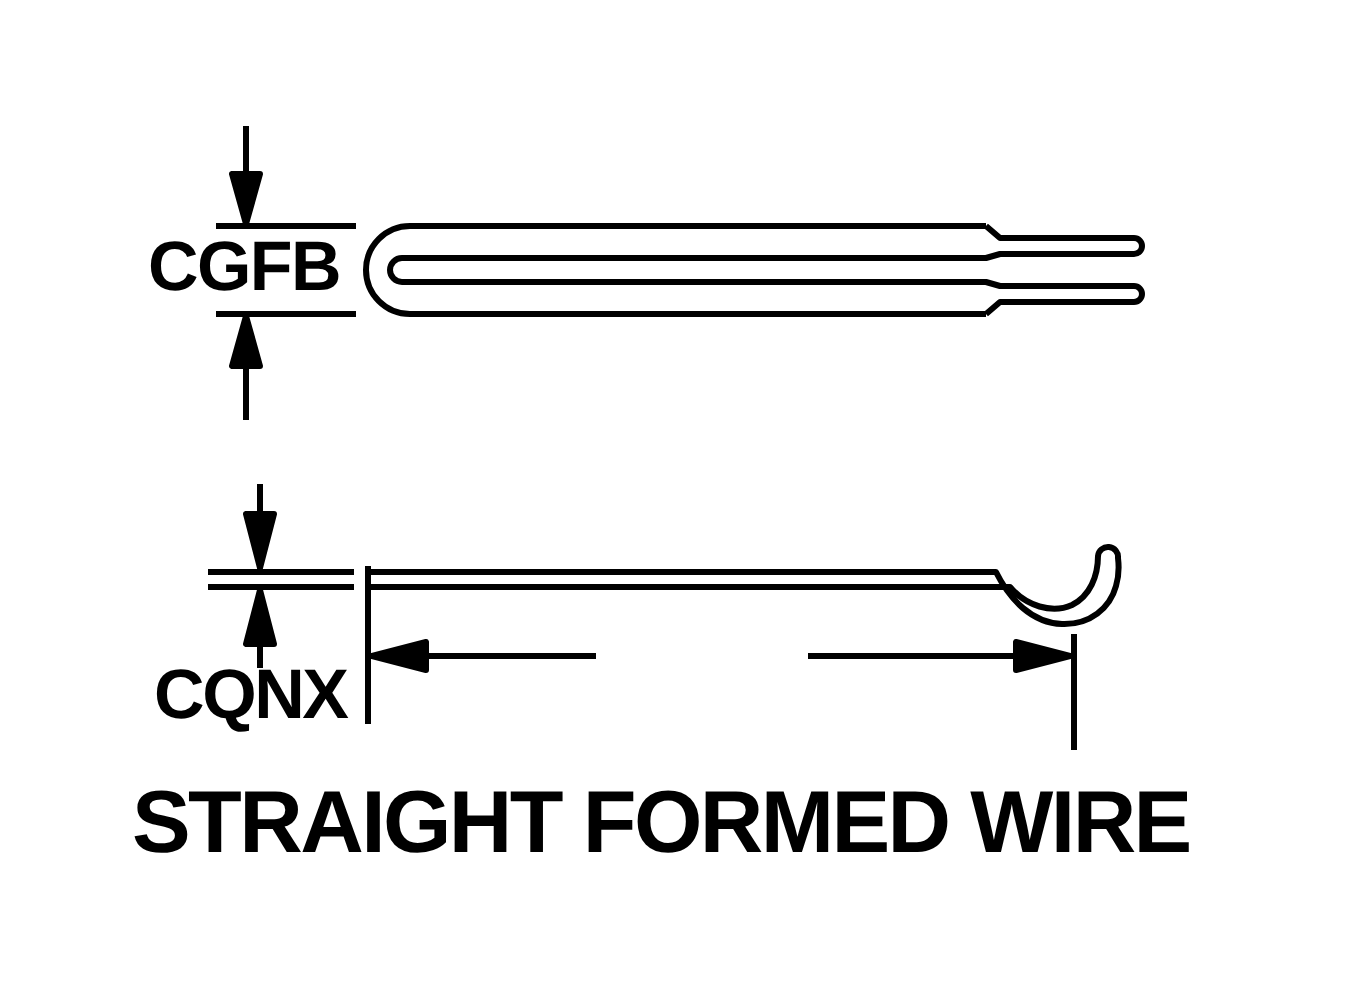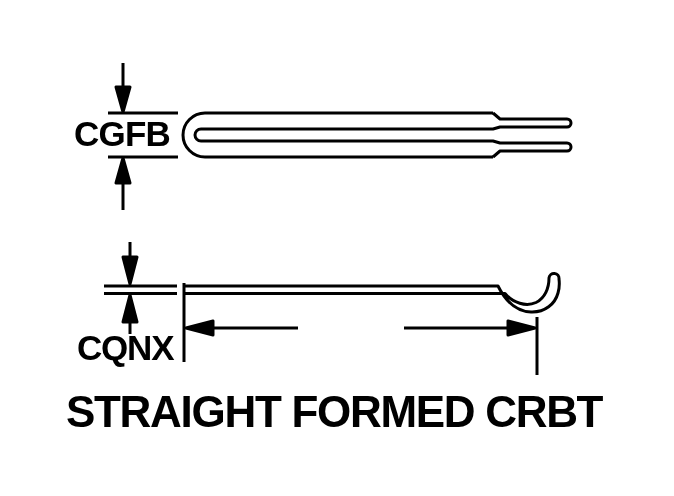--- a/index.html
+++ b/index.html
@@ -86,15 +86,15 @@
       <polygon points="186,328 213,321 213,335" fill="#000000"></polygon>
       <polygon points="535,328 508,321 508,335" fill="#000000"></polygon>
     </g>
   </svg>
 
   <div class="dim-label label-cqnx">CQNX</div>
 
   <div class="dim-label label-cgfb">CGFB</div>
 
 
-  <div class="drawing-title">STRAIGHT FORMED CRBT</div>
+  <div class="drawing-title">STRAIGHT FORMED WIRE</div>
 
 </div>
 
 </body></html>

